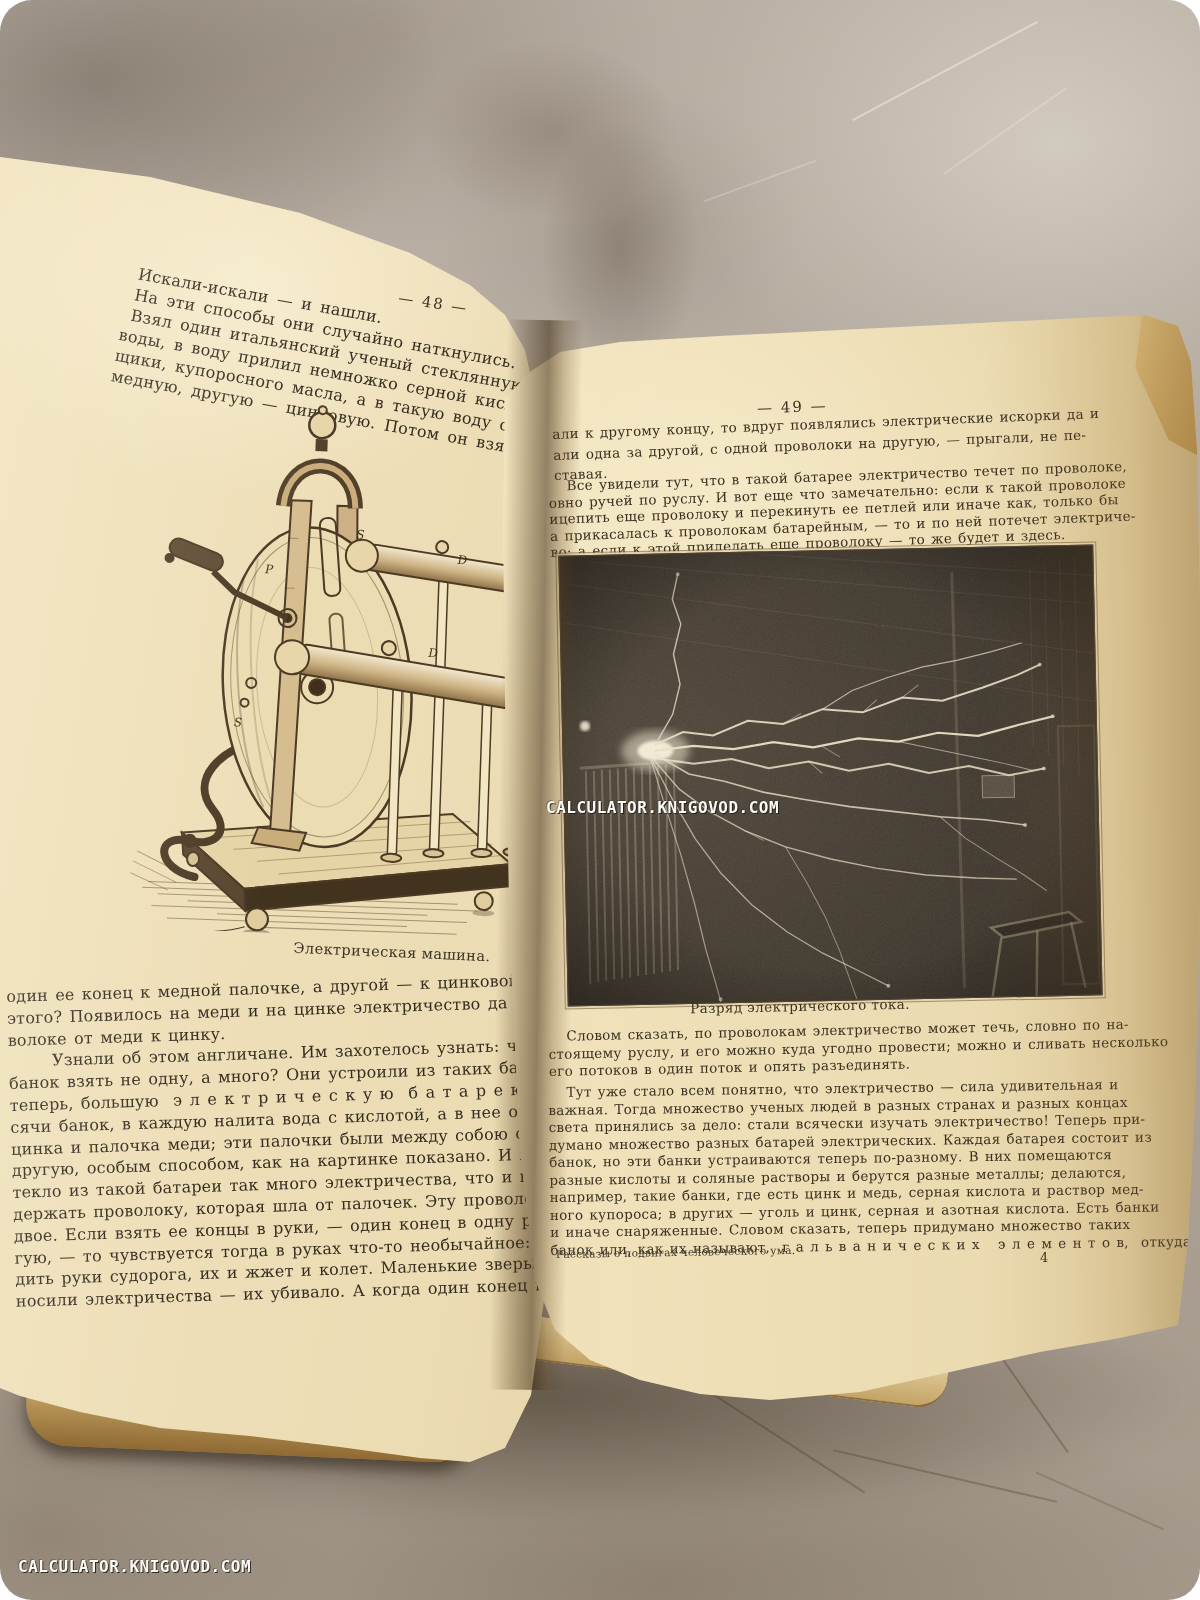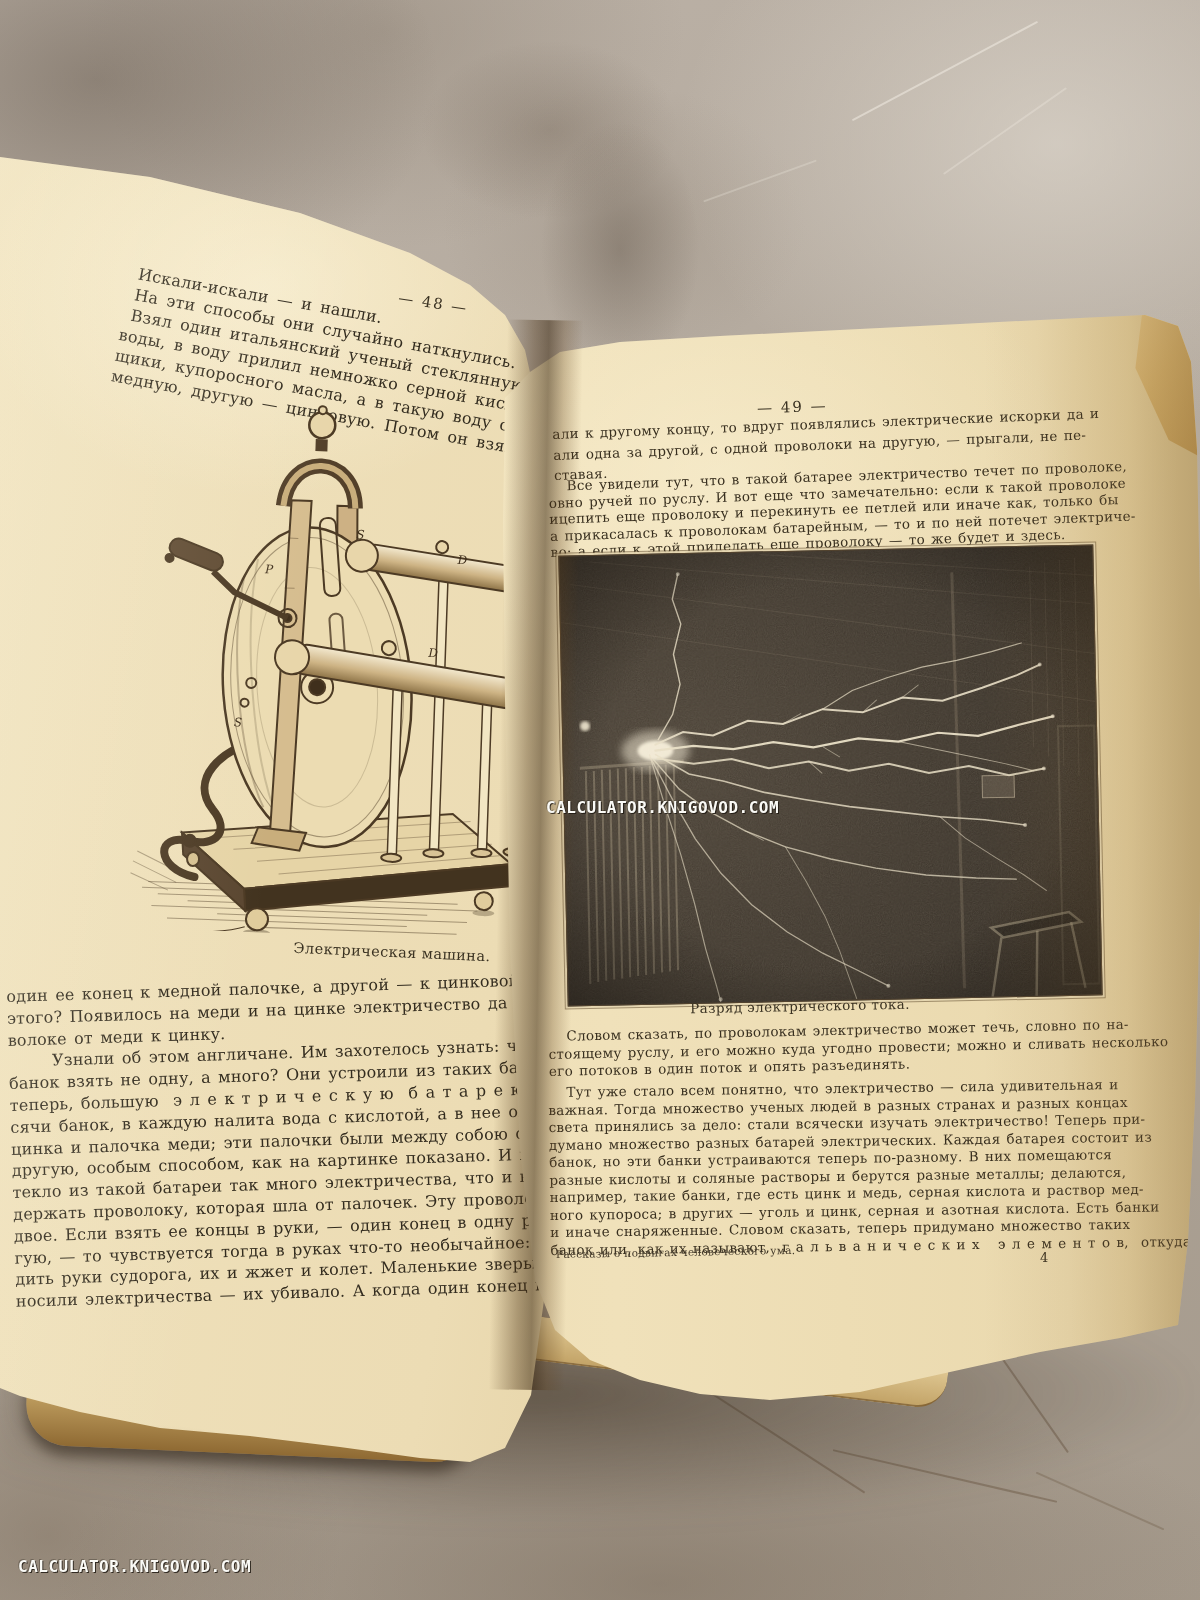--- a/index.html
+++ b/index.html
@@ -8,21 +8,21 @@
     background-color:#b2a89c;
     background-image:
       radial-gradient(ellipse 520px 360px at 8% 5%, rgba(104,92,80,.55), transparent 66%),
       radial-gradient(ellipse 430px 310px at 32% 2%, rgba(140,128,114,.45), transparent 70%),
       radial-gradient(ellipse 540px 430px at 88% 9%, rgba(228,222,212,.6), transparent 70%),
       radial-gradient(ellipse 300px 520px at 100% 42%, rgba(196,186,171,.45), transparent 72%),
       radial-gradient(ellipse 820px 280px at 55% 99%, rgba(118,103,86,.5), transparent 74%),
       radial-gradient(ellipse 420px 320px at 4% 96%, rgba(128,113,96,.55), transparent 70%),
       radial-gradient(ellipse 260px 200px at 52% 14%, rgba(150,138,124,.4), transparent 70%),
       linear-gradient(160deg,#bcb2a7 0%,#b0a69a 50%,#a59a8c 100%);
-    font-family:"DejaVu Serif", serif;}
+    font-family:"DejaVu Serif", serif;border-radius:32px;}
   .crack{position:absolute;background:rgba(104,85,64,.45);height:2px;border-radius:2px;}
   .scratch{position:absolute;background:rgba(240,235,226,.55);height:2px;border-radius:2px;}
   .stain{position:absolute;border-radius:50%;pointer-events:none;}
   .bookshadow{position:absolute;left:0;top:1290px;width:1190px;height:230px;
     background:radial-gradient(ellipse at 45% 45%, rgba(52,40,26,.6), rgba(52,40,26,0) 72%);
     filter:blur(12px);}
   .underpageL{position:absolute;left:26px;top:1378px;width:450px;height:76px;
     background:linear-gradient(#d8b977,#8f6a33);border-radius:30px 50px 60px 60px;
     transform:rotate(2.5deg);box-shadow:0 10px 14px rgba(40,30,18,.55);}
   .underpageR{position:absolute;left:478px;top:1338px;width:470px;height:42px;

